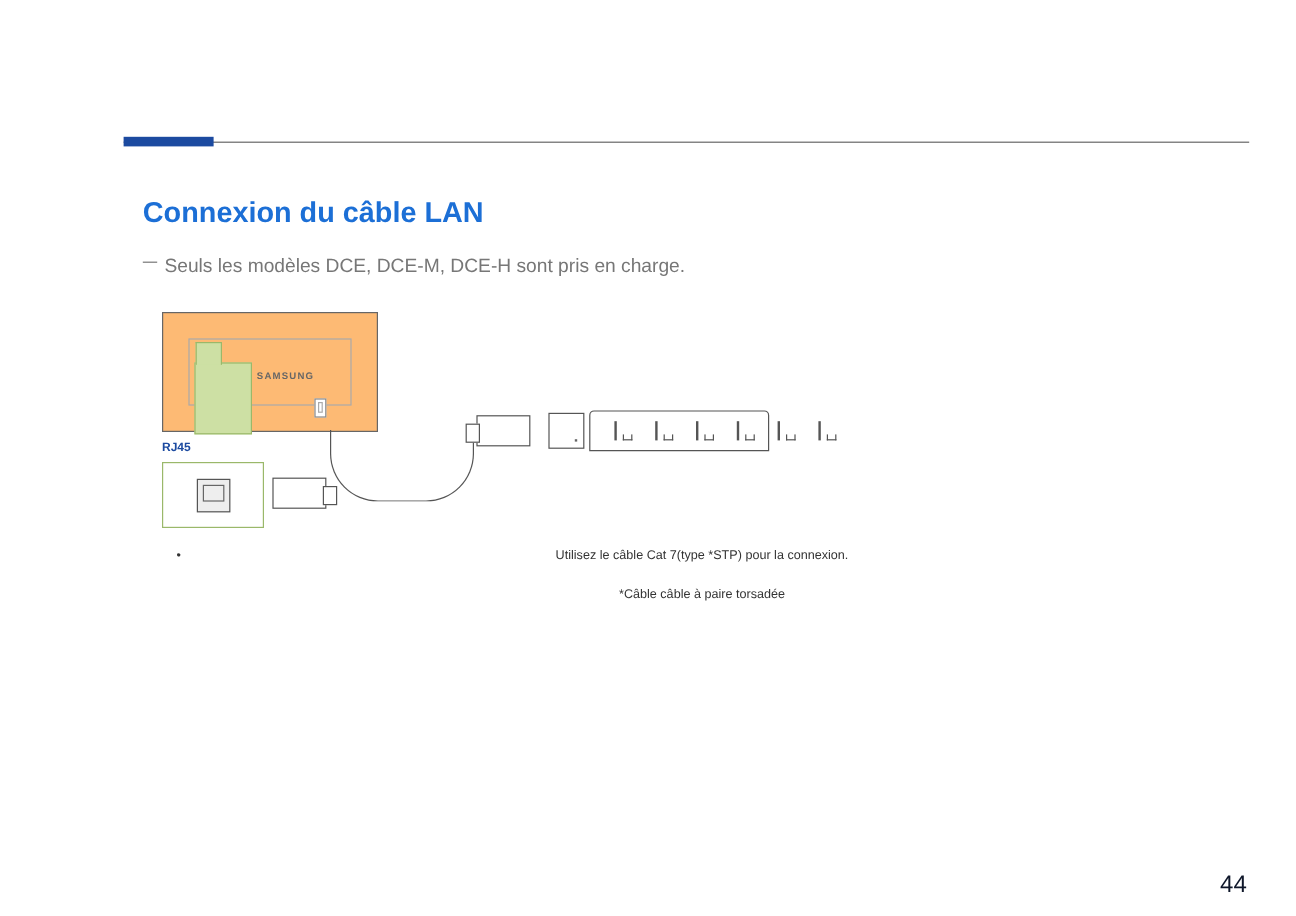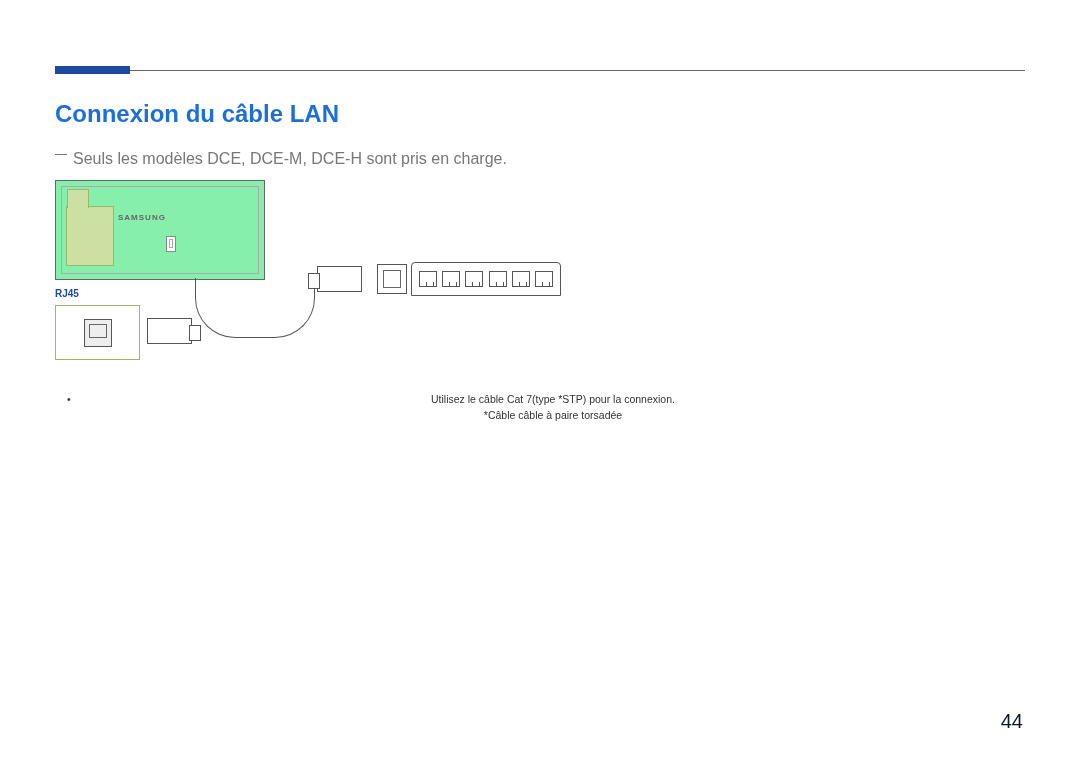--- a/index.html
+++ b/index.html
@@ -1,15 +1,15 @@
 <!DOCTYPE html>
 <html><head>
 <meta charset="utf-8">
 <style>
-  * { box-sizing: border-box; margin: 0; padding: 0; }
+  * { box-sizing: border-box; margin: 16px; padding: 0; }
   body {
     width: 1080px;
     height: 763px;
     background: #fff;
     font-family: Arial, Helvetica, sans-serif;
     color: #333;
     position: relative;
   }
   .header-rule {
     position: absolute;
@@ -59,24 +59,24 @@
     margin-top: 12px;
     position: relative;
     width: 520px;
     height: 190px;
   }
   
   .display-back {
     position: absolute;
     top: 0;
     left: 0;
-    width: 210px;
+    width: 180px;
     height: 100px;
     border: 1.2px solid #666;
-    background: #86efac;
+    background: #fdba74;
   }
   .display-inner {
     position: absolute;
     inset: 5px;
     border: 1px solid #aaa;
   }
   .display-highlight {
     position: absolute;
     left: 10px;
     top: 25px;

